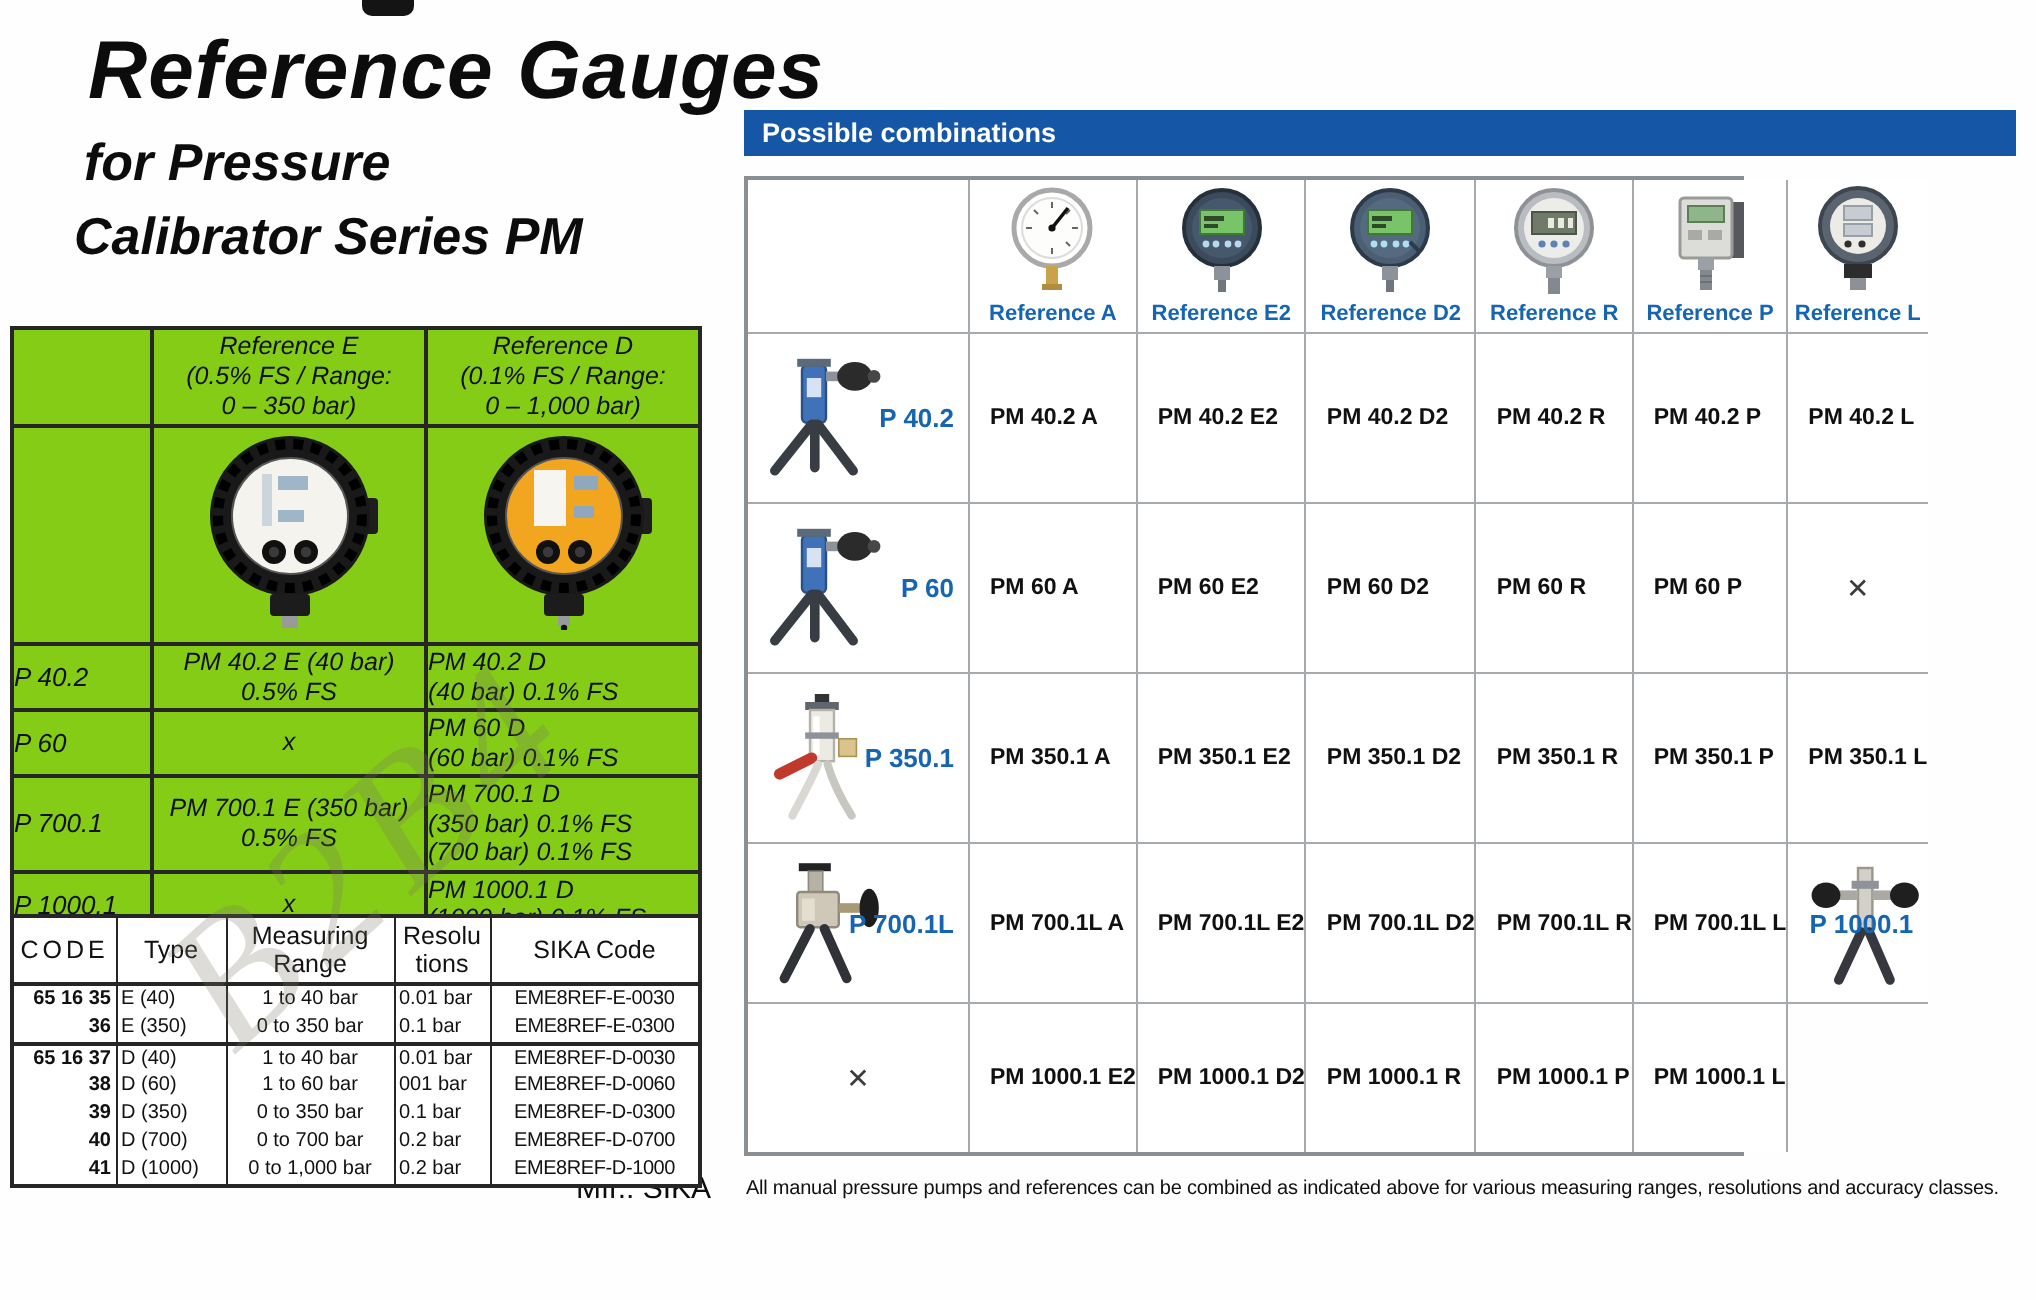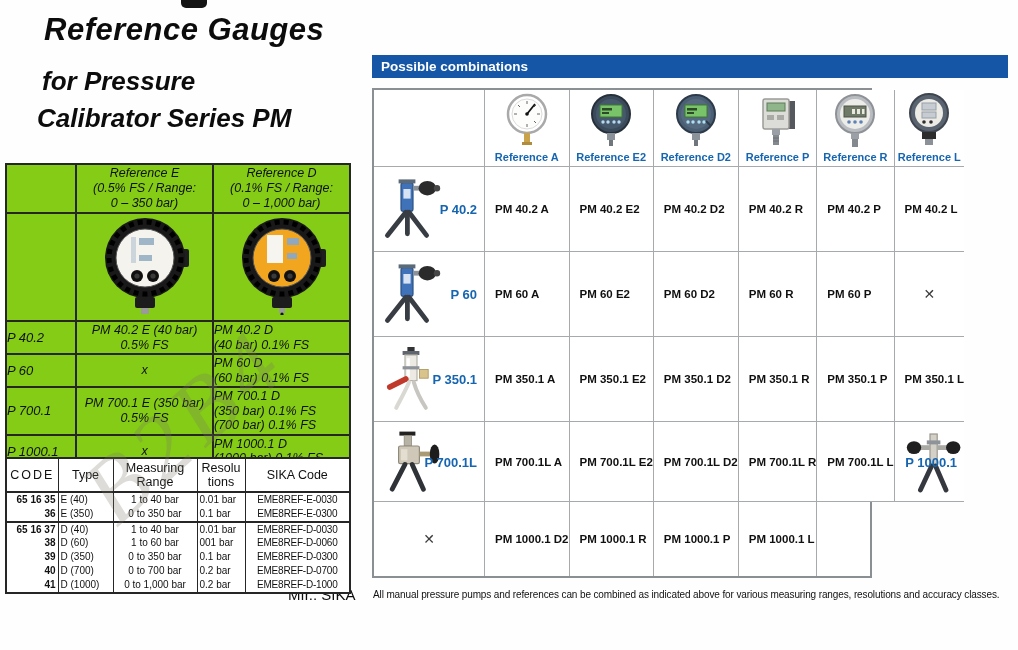--- a/index.html
+++ b/index.html
@@ -2,21 +2,21 @@
 <html><head>
 <meta charset="utf-8">
 <style>
   html,body{margin:0;padding:0;background:#ffffff;}
   .page{position:relative;width:1018px;height:650px;background:#fefefe;
         font-family:"Liberation Sans", sans-serif;overflow:hidden;color:#111;}
 
   
   .black-mark{position:absolute;left:181px;top:0;width:26px;height:8px;background:#141414;border-radius:0 0 5px 5px;}
   .title{position:absolute;font-weight:bold;font-style:italic;color:#0c0c0c;white-space:nowrap;}
-  .title1{left:44px;top:12px;font-size:31px;letter-spacing:.5px;text-align:right;}
+  .title1{left:44px;top:12px;font-size:41px;letter-spacing:.5px;text-align:right;}
   .title2{left:42px;top:66px;font-size:26px;}
   .title3{left:37px;top:103px;font-size:26px;}
 
   .watermark{position:absolute;left:96px;top:452px;font-family:"Liberation Serif", serif;
              font-style:italic;font-size:92px;color:rgba(122,116,104,0.25);
              transform:rotate(-42deg);transform-origin:left center;letter-spacing:8px;
              pointer-events:none;z-index:6;}
 
   .combo-wrap{position:absolute;left:5px;top:163px;z-index:2;}
   table.combo{border-collapse:collapse;table-layout:fixed;width:344px;background:#84cc16;font-style:italic;}
@@ -310,35 +310,20 @@
           </g>
         <line x1="33" y1="28" x2="38" y2="33" stroke="#2d3a49" stroke-width="2"></line>
         <rect x="19" y="40" width="8" height="7" fill="#8b929a"></rect>
         <rect x="21" y="47" width="4" height="6" fill="#6f767e"></rect>
       </svg>
       <span class="lbl">Reference D2</span>
     </div>
 
     <div class="m-colhead">
       <svg width="46" height="56" viewBox="0 0 46 56">
-        <rect x="33" y="8" width="7" height="28" fill="#55585c"></rect>
-        <rect x="8" y="6" width="26" height="30" rx="2" fill="#dcdcd8" stroke="#9a9a96" stroke-width="1.5"></rect>
-        <rect x="12" y="10" width="18" height="8" fill="#8fb58a" stroke="#5d7d59" stroke-width="1"></rect>
-        <rect x="12" y="22" width="7" height="5" fill="#a9aaa6"></rect>
-          <rect x="22" y="22" width="7" height="5" fill="#a9aaa6"></rect>
-        <rect x="17" y="36" width="8" height="6" fill="#9aa0a6"></rect>
-        <rect x="18" y="42" width="6" height="10" fill="#84898f"></rect>
-        <line x1="18" y1="45" x2="24" y2="45" stroke="#6c7176" stroke-width="1"></line>
-        <line x1="18" y1="48" x2="24" y2="48" stroke="#6c7176" stroke-width="1"></line>
-      </svg>
-      <span class="lbl">Reference P</span>
-    </div>
-
-    <div class="m-colhead">
-      <svg width="46" height="56" viewBox="0 0 46 56">
         <circle cx="23" cy="21" r="19" fill="#b9bdc2" stroke="#8e9297" stroke-width="2"></circle>
         <circle cx="23" cy="21" r="15" fill="#ecece9"></circle>
         <rect x="12" y="13" width="22" height="11" fill="#707a68" stroke="#4d5547" stroke-width="1"></rect>
         <g fill="#e8eadf">
             <rect x="20" y="16" width="3" height="5"></rect>
             <rect x="25" y="16" width="3" height="5"></rect>
             <rect x="30" y="16" width="2.5" height="5"></rect>
           </g>
         <g fill="#5d82b5">
             <circle cx="17" cy="29" r="1.8"></circle>
@@ -346,20 +331,35 @@
             <circle cx="29" cy="29" r="1.8"></circle>
           </g>
         <rect x="19" y="40" width="8" height="6" fill="#9aa0a6"></rect>
         <rect x="20" y="46" width="6" height="8" fill="#84898f"></rect>
       </svg>
       <span class="lbl">Reference R</span>
     </div>
 
     <div class="m-colhead">
       <svg width="46" height="56" viewBox="0 0 46 56">
+        <rect x="33" y="8" width="7" height="28" fill="#55585c"></rect>
+        <rect x="8" y="6" width="26" height="30" rx="2" fill="#dcdcd8" stroke="#9a9a96" stroke-width="1.5"></rect>
+        <rect x="12" y="10" width="18" height="8" fill="#8fb58a" stroke="#5d7d59" stroke-width="1"></rect>
+        <rect x="12" y="22" width="7" height="5" fill="#a9aaa6"></rect>
+          <rect x="22" y="22" width="7" height="5" fill="#a9aaa6"></rect>
+        <rect x="17" y="36" width="8" height="6" fill="#9aa0a6"></rect>
+        <rect x="18" y="42" width="6" height="10" fill="#84898f"></rect>
+        <line x1="18" y1="45" x2="24" y2="45" stroke="#6c7176" stroke-width="1"></line>
+        <line x1="18" y1="48" x2="24" y2="48" stroke="#6c7176" stroke-width="1"></line>
+      </svg>
+      <span class="lbl">Reference P</span>
+    </div>
+
+    <div class="m-colhead">
+      <svg width="46" height="56" viewBox="0 0 46 56">
         <circle cx="23" cy="20" r="19" fill="#5a6470" stroke="#3e454e" stroke-width="2"></circle>
         <circle cx="23" cy="20" r="14" fill="#ecebe6"></circle>
         <rect x="16" y="10" width="14" height="7" fill="#c6ccd2" stroke="#97a0a8" stroke-width="1"></rect>
         <rect x="16" y="19" width="14" height="6" fill="#c6ccd2" stroke="#97a0a8" stroke-width="1"></rect>
         <circle cx="18" cy="29" r="1.8" fill="#2e2e2e"></circle>
           <circle cx="25" cy="29" r="1.8" fill="#2e2e2e"></circle>
         <rect x="16" y="39" width="14" height="7" fill="#2c2c2c"></rect>
         <rect x="19" y="46" width="8" height="6" fill="#8b9197"></rect>
       </svg>
       <span class="lbl">Reference L</span>
@@ -462,20 +462,21 @@
         <rect x="49" y="16" width="16" height="6" fill="#aaa9a4"></rect>
         <ellipse cx="69" cy="19" rx="9" ry="8" fill="#1f1f1f"></ellipse>
         <g stroke="#35393f" stroke-width="6" stroke-linecap="round">
           <line x1="42" y1="42" x2="28" y2="72"></line>
           <line x1="47" y1="42" x2="60" y2="72"></line>
         </g>
       </svg>
       <span class="lbl">P 1000.1</span>
     </div>
     <div class="m-cell xmark">✕</div>
+    <div class="m-cell">PM 1000.1 E2</div>
     <div class="m-cell">PM 1000.1 D2</div>
     <div class="m-cell">PM 1000.1 R</div>
     <div class="m-cell">PM 1000.1 P</div>
     <div class="m-cell">PM 1000.1 L</div>
 
   </div>
 
   <div class="footnote">All manual pressure pumps and references can be combined as indicated above for various measuring ranges, resolutions and accuracy classes.</div>
 
 </div>

